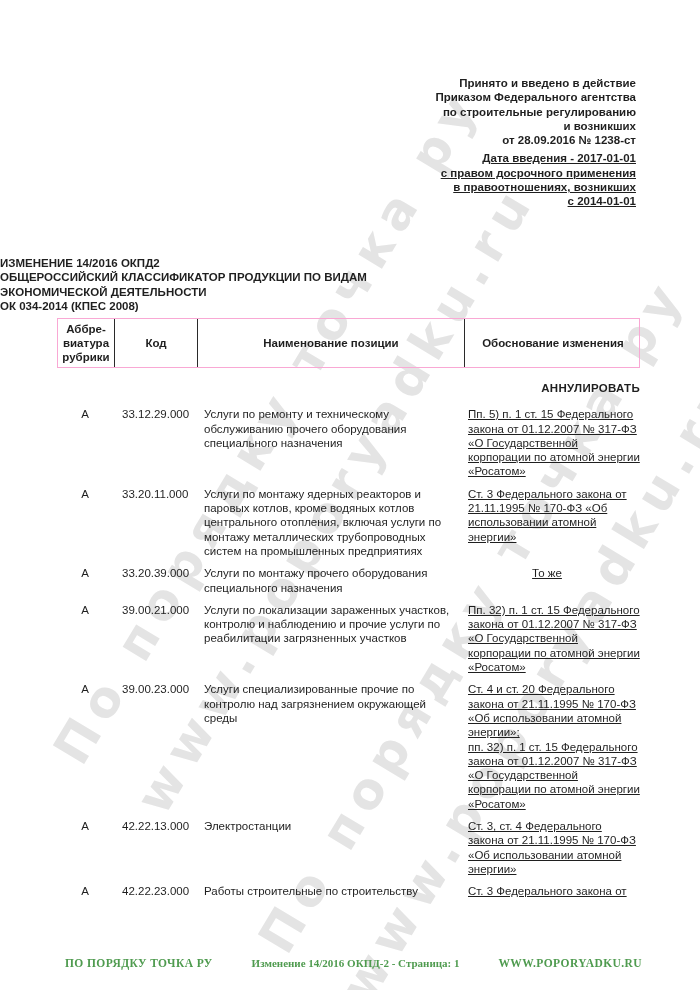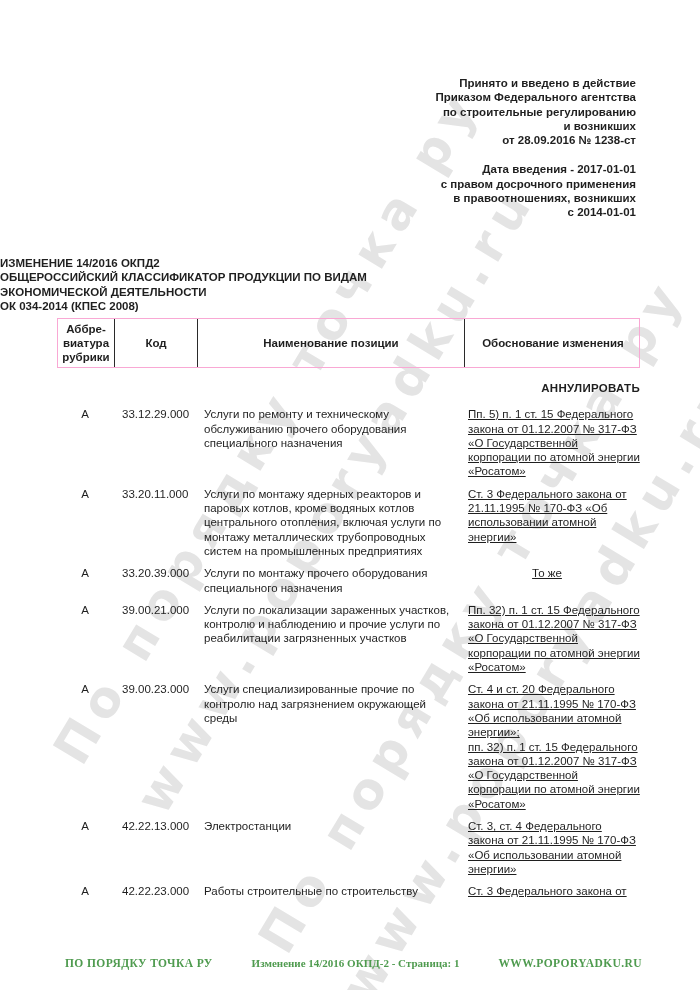--- a/index.html
+++ b/index.html
@@ -28,21 +28,21 @@
   }
   .wm1{left:-80px;top:355px;}
   .wm2{left:125px;top:544px;}
   
   .acceptance{
     position:absolute;z-index:1;
     top:76px;left:0;right:64px;
     text-align:right;
     font-weight:bold;
   }
-  .acceptance .block2{margin-top:15px;}
+  .acceptance .block2{margin-top:4px;text-decoration:underline;}
   
   .title{
     position:absolute;z-index:1;
     top:256px;left:0;width:100%;
     text-align:left;
     font-weight:bold;
   }
   
   .table-wrap{
     position:absolute;z-index:1;

